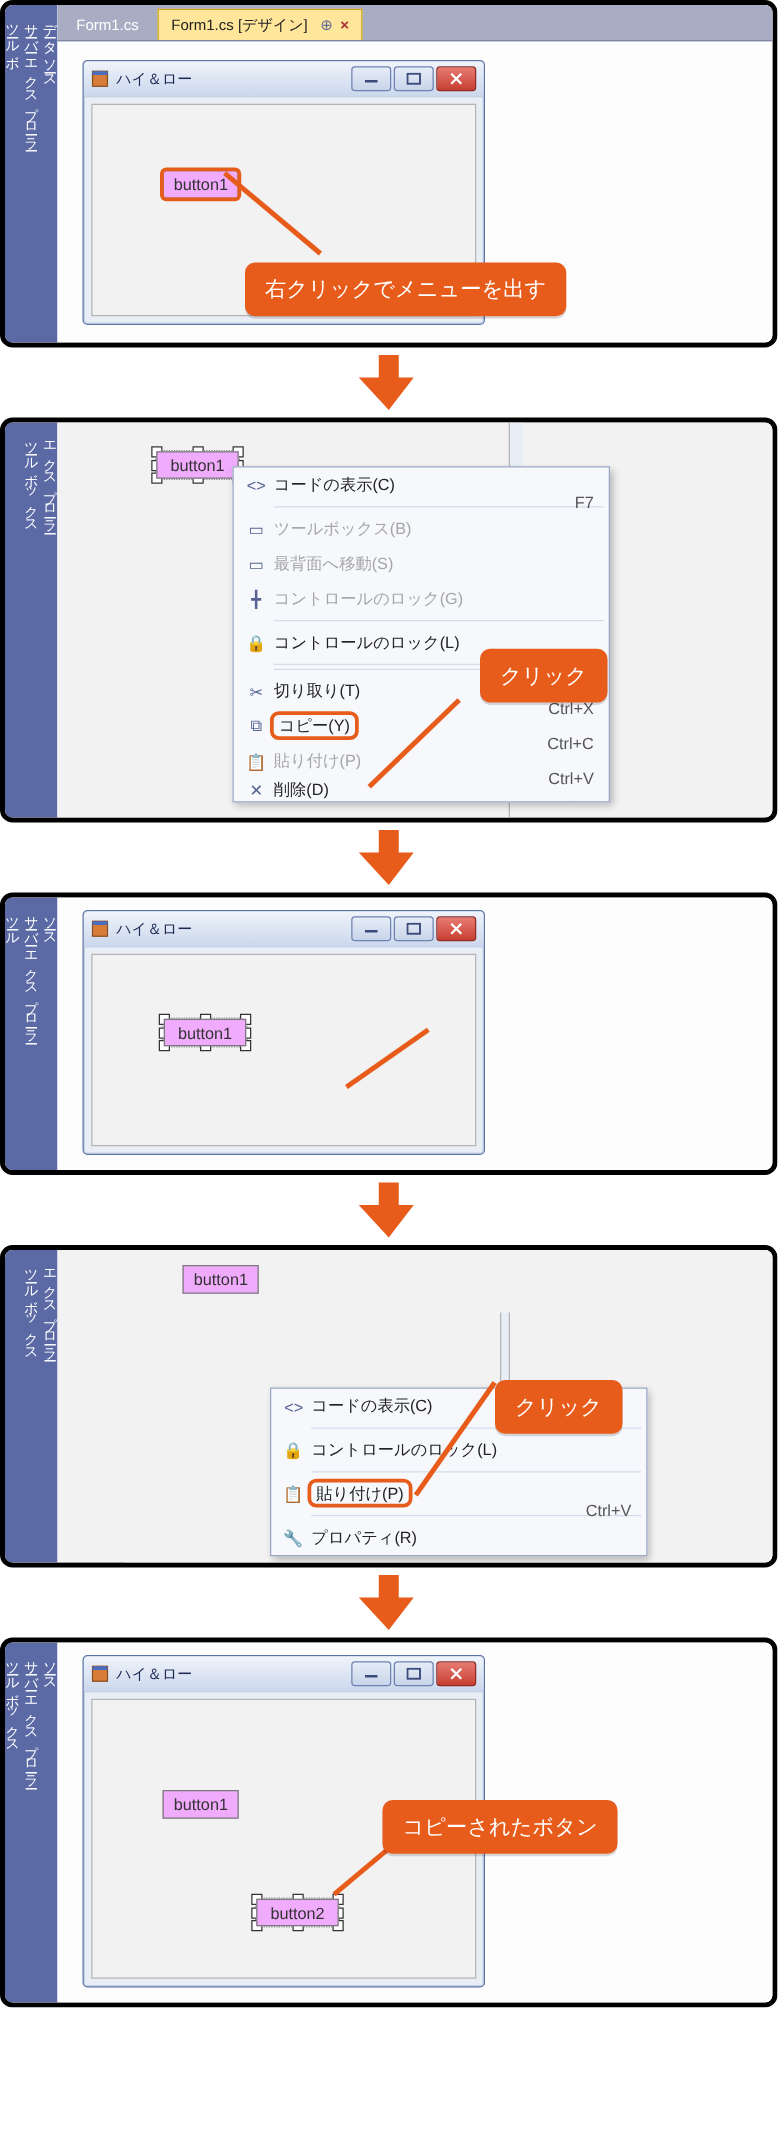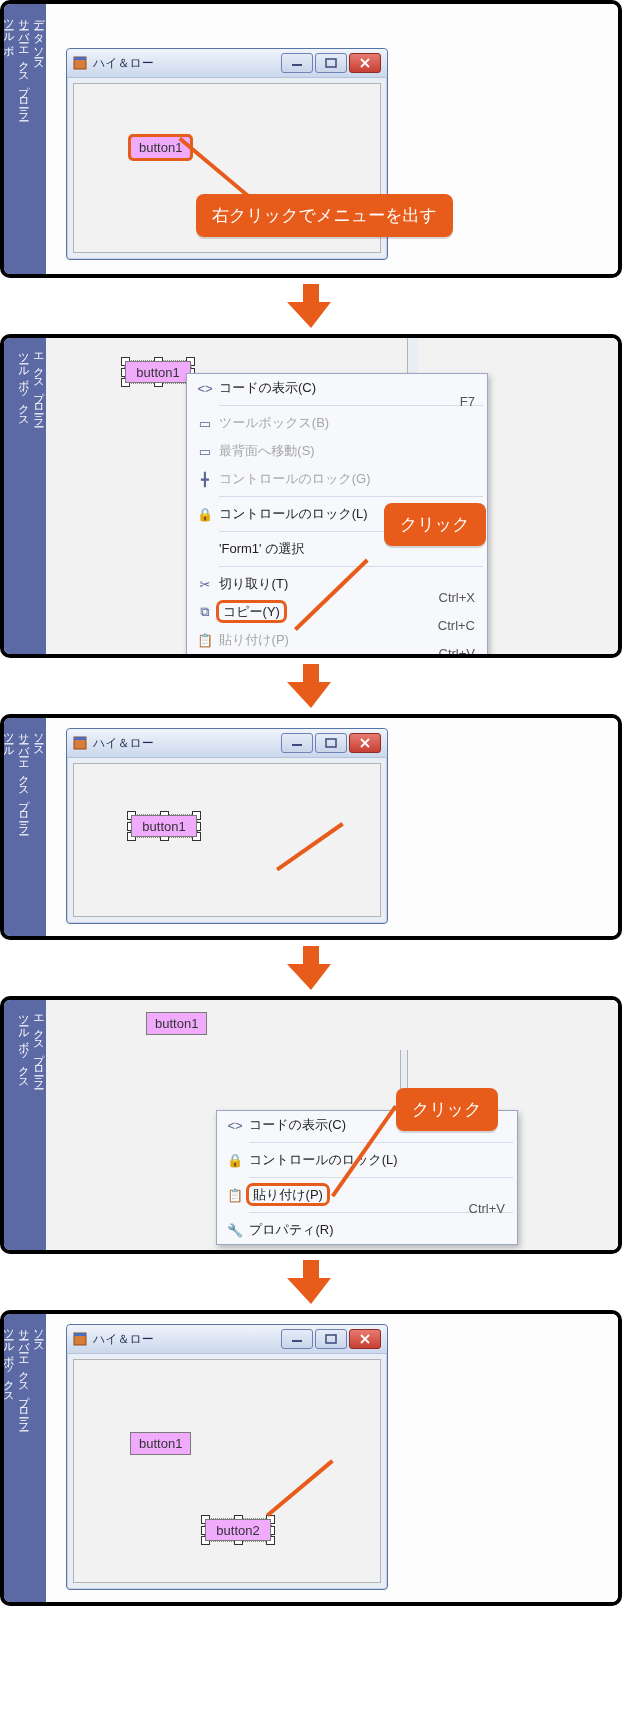--- a/index.html
+++ b/index.html
@@ -45,35 +45,43 @@
 .ctxmenu { position:absolute; background:#f6f8fc; border:1px solid #9aa6c4; box-shadow:2px 3px 6px rgba(0,0,0,0.25); font-size:13px; color:#222; }
 .ctxmenu .row { display:flex; align-items:center; height:28px; padding:0 12px 0 4px; cursor:pointer; }
 .ctxmenu .row.dis { color:#a6a6a6; cursor:default; }
 .ctxmenu .row .iconcol { width:28px; display:flex; align-items:center; justify-content:center; color:#586594; }
 .ctxmenu .row .lbl { flex:1; }
 .ctxmenu .row .sc { width:60px; text-align:right; color:#555;margin-top:27px; }
 .ctxmenu .sep { height:1px; background:#d5dbe9; margin:3px 4px 3px 32px; }
 .lbl-hl { outline:3px solid #e65c1a; border-radius:4px; padding:1px 4px; outline-offset:0; }
 
 
-.callout { position:absolute; white-space:nowrap; background:#e85c1b; color:#fff; font-size:17px; font-weight:500; padding:10px 16px; border-radius:8px; box-shadow:0 2px 0 rgba(0,0,0,0.15); }
+.callout { position:absolute; white-space:nowrap; background:#e85c1b; color:#fff; font-size:17px; font-weight:500; padding:10px 16px; border-radius:8px; box-shadow:0 2px 0 rgba(0,0,0,0.15);margin-top:16px; }
 .callout-line { position:absolute; background:#e85c1b; transform-origin:top left; }
 </style>
 </head>
 <body>
 
 <div class="canvas">
 
 <div class="panel" style="height:270px;">
   <div class="vsbar">
     <span>データ ソース</span>
     <span>サーバー エクスプローラー</span>
     <span>ツールボ</span>
   </div>
   <div class="content">
+    <div class="tabs">
+      <div class="tab bg">Form1.cs</div>
+      <div class="tab active">
+        <span>Form1.cs [デザイン]</span>
+        <span class="pin">⊕</span>
+        <span class="x">×</span>
+      </div>
+    </div>
     <div class="formwin" style="left:20px; top:44px; width:320px; height:210px;">
       <div class="titlebar">
         <svg class="ico" viewBox="0 0 14 14">
               <rect x="1" y="1" width="12" height="12" fill="#d87c3a" stroke="#8a4e1e"></rect>
               <rect x="1" y="1" width="12" height="3" fill="#4a6dbf"></rect>
             </svg>
         <div class="ttl">ハイ＆ロー</div>
         <div class="winbtns">
           <div class="winbtn">
                 <svg width="12" height="8">
@@ -152,25 +160,20 @@
             <span class="lbl">コントロールのロック(G)</span>
             <span class="sc"></span>
           </div>
       <div class="sep"></div>
       <div class="row">
             <span class="iconcol">🔒</span>
             <span class="lbl">コントロールのロック(L)</span>
             <span class="sc"></span>
           </div>
       <div class="sep"></div>
-      <div class="row">
-            <span class="iconcol"></span>
-            <span class="lbl">'Form1' の選択</span>
-            <span class="sc"></span>
-          </div>
       <div class="sep"></div>
       <div class="row">
             <span class="iconcol">✂</span>
             <span class="lbl">切り取り(T)</span>
             <span class="sc">Ctrl+X</span>
           </div>
       <div class="row">
             <span class="iconcol">⧉</span>
             <span class="lbl"><span class="lbl-hl">コピー(Y)</span></span>
             <span class="sc">Ctrl+C</span>
@@ -343,16 +346,17 @@
           <div class="h ml"></div>
               <div class="h mr"></div>
           <div class="h bl"></div>
               <div class="h bc"></div>
               <div class="h br"></div>
           <div class="ctrlbtn" style="left:0; top:0; right:0; bottom:0; padding:3px 0; text-align:center;">button2</div>
         </div>
       </div>
     </div>
     <div class="callout-line" style="left:220px; top:200px; width:85px; height:4px; transform:rotate(-40deg);"></div>
+    <div class="callout" style="left:260px; top:110px;">コピーされたボタン</div>
   </div>
 </div>
 
 </div>
 
 </body></html>

